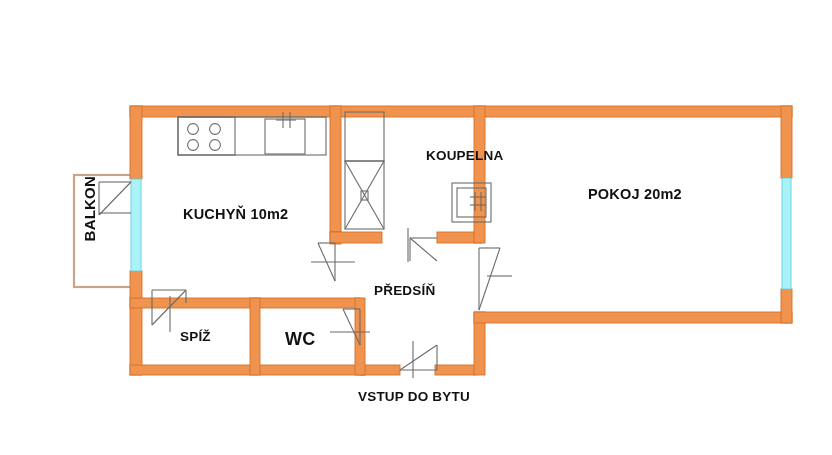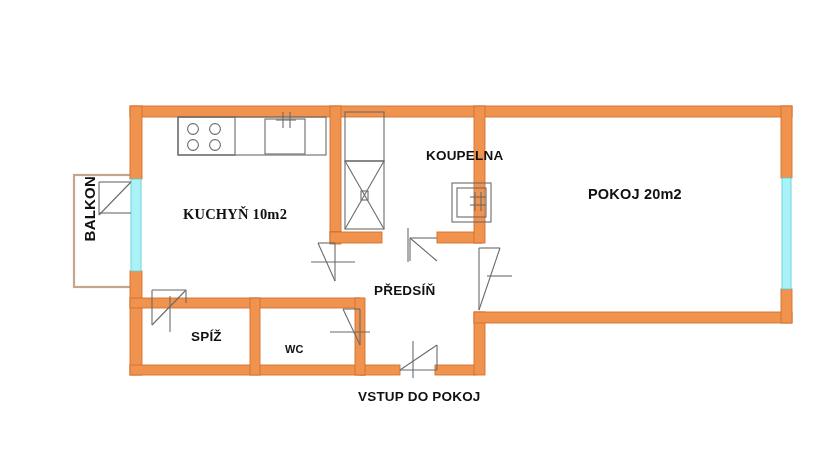--- a/index.html
+++ b/index.html
@@ -29,26 +29,26 @@
   }
   .room-label {
     position: absolute;
     font-family: "Liberation Sans", sans-serif;
     font-weight: bold;
     color: #111111;
     white-space: nowrap;
     letter-spacing: 0.2px;
     user-select: none;
   }
-  .label-kuchyn { left: 183px; top: 206px; font-size: 14.5px; font-family: Liberation Serif, serif; }
+  .label-kuchyn { left: 183px; top: 206px; font-size: 14.5px; }
   .label-koupelna { left: 390px; top: 148px; font-size: 13.5px; padding-left: 36px; }
   .label-pokoj  { left: 588px; top: 186px; font-size: 14.5px; }
   .label-predsin{ left: 374px; top: 283px; font-size: 13.5px; text-align: right; }
-  .label-spiz   { left: 180px; top: 329px; font-size: 13.5px; margin-left: 11px; }
-  .label-wc     { left: 285px; top: 343px; font-size: 11px; }
+  .label-spiz   { left: 180px; top: 329px; font-size: 13.5px; }
+  .label-wc     { left: 285px; top: 329px; font-size: 18px; }
   .label-vstup  { left: 358px; top: 389px; font-size: 13.5px; }
   .label-balkon {
     left: 81px;
     top: 176px;
     font-size: 15px;
     transform-origin: left top;
     transform: rotate(-90deg) translate(-100%, 0);
   }
 </style>
 </head>
@@ -194,15 +194,15 @@
     </g>
   </svg>
 
   <div class="room-label label-kuchyn">KUCHYŇ 10m2</div>
   <div class="room-label label-koupelna">KOUPELNA</div>
   <div class="room-label label-pokoj">POKOJ 20m2</div>
   <div class="room-label label-predsin">PŘEDSÍŇ</div>
   <div class="room-label label-spiz">SPÍŽ</div>
   <div class="room-label label-wc">WC</div>
   <div class="room-label label-balkon">BALKON</div>
-  <div class="room-label label-vstup">VSTUP DO POKOJ</div>
+  <div class="room-label label-vstup">VSTUP DO BYTU</div>
 
 </div>
 
 </body></html>

